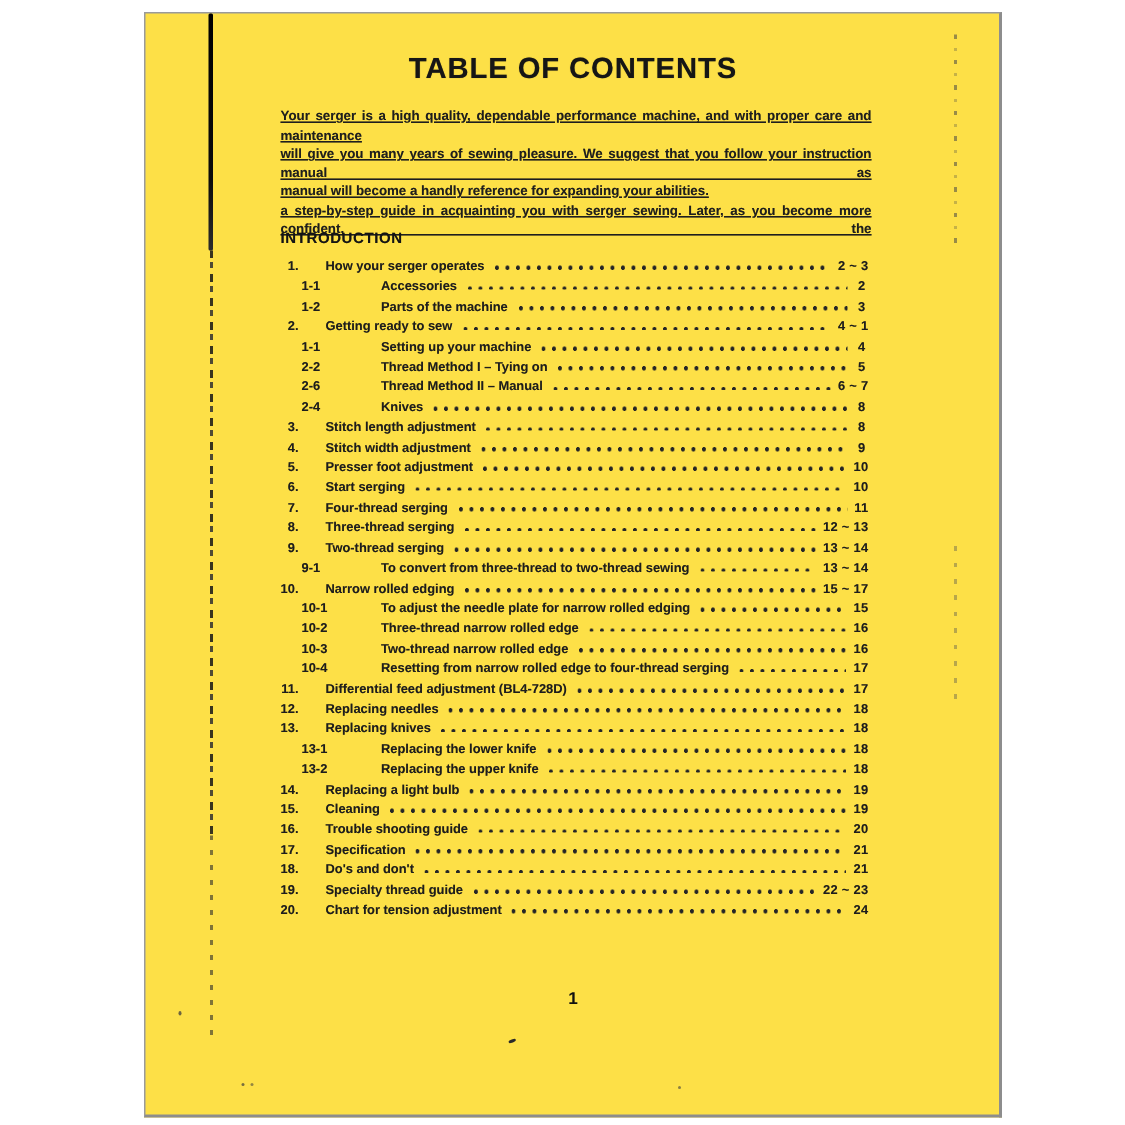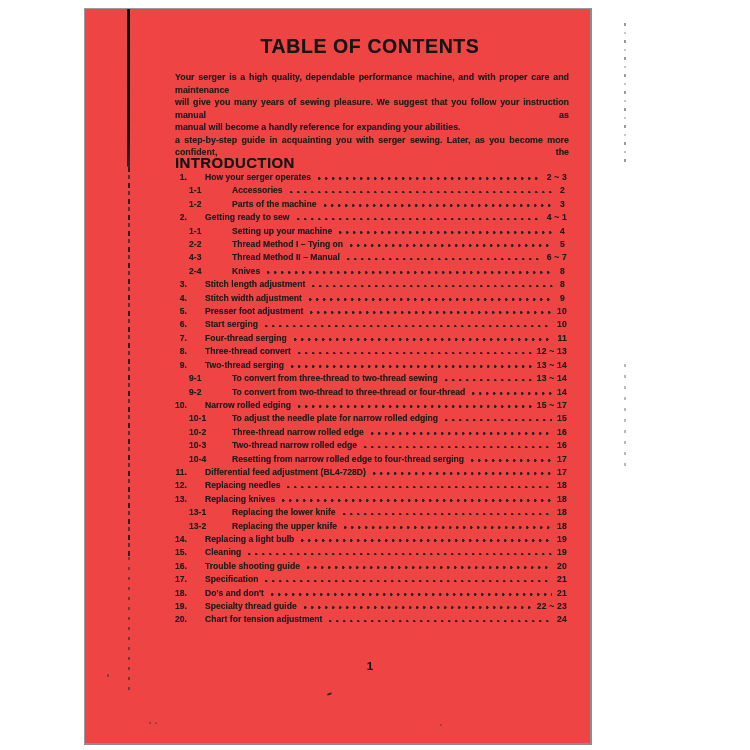--- a/index.html
+++ b/index.html
@@ -5,24 +5,24 @@
   html, body { margin:0; padding:0; }
   body {
     width:750px; height:750px;
     background:#ffffff;
     font-family:"Liberation Sans", sans-serif;
     position:relative;
     overflow:hidden;
   }
   
   .page {
-    position:absolute; left:84px; top:8px;
-    width:508px; height:737px;
+    position:absolute; left:96px; top:8px;
+    width:572px; height:737px;
     box-sizing:border-box;
-    background:#ef4444;
+    background:#fde047;
     border:2px solid #8d8d8d;
     border-top:1px solid #9a9a9a;
     border-left:1px solid #9a9a9a;
   }
   
   .binding-solid {
     position:absolute; left:42px; top:0;
     width:3px; height:158px;
     background:linear-gradient(180deg,#000 0%,#0b0b0b 70%,#2b2b2b 100%);
     border-radius:1px;
@@ -47,46 +47,47 @@
     text-align:center;
     font-size:19.5px; font-weight:bold; letter-spacing:.6px;
     color:#161616;
     text-shadow:0 0 .5px rgba(20,20,20,.55);
   }
   .intro {
     position:absolute; top:62px; left:1px; width:394px;
     font-size:8.9px; font-weight:bold; color:#1e1e1e;
     line-height:12.5px;
     text-shadow:0 0 .4px rgba(20,20,20,.4);
+    text-decoration:underline;
   }
   .para-line { text-align:justify; text-align-last:justify; }
   .para-line.last { text-align-last:left; }
 
   .section-heading {
     position:absolute; top:145px; left:1px;
-    font-size:15px; font-weight:bold; letter-spacing:.4px;
+    font-size:10px; font-weight:bold; letter-spacing:.4px;
     color:#141414;
     text-shadow:0 0 .4px rgba(20,20,20,.45);
   }
 
   .toc-list { position:absolute; top:163px; left:-4px; width:397px; }
   .toc-row {
     display:flex; align-items:baseline;
     height:13.42px;
     font-size:8.6px; font-weight:bold; color:#1d1d1d;
     text-shadow:0 0 .4px rgba(20,20,20,.4);
     white-space:nowrap;
   }
   .toc-num { flex:0 0 17px; text-align:right; }
   .toc-label { margin-left:6px;padding-left:12px; }
   .toc-row.sub .toc-num {
     flex:0 0 40px; text-align:left;
     padding-left:19px; box-sizing:border-box;
   }
-  .toc-row.sub .toc-label { margin-left:10px; }
+  .toc-row.sub .toc-label { margin-left:20px; }
   .toc-leader {
     flex:1 1 auto; align-self:baseline;
     height:2.6px; margin:0 5px 0 7px;
     background-image:radial-gradient(circle at 1.3px 1.3px, #262626 1.1px, rgba(0,0,0,0) 1.5px);
     background-size:7px 2.6px; background-repeat:repeat-x;
     background-position:0 bottom;
     min-width:8px;
   }
   .toc-pages { flex:0 0 auto; text-align:center; letter-spacing:.2px; min-width:9px; }
 
@@ -178,21 +179,21 @@
   </div>
 
   <div class="toc-row sub">
     <span class="toc-num">2-2</span>
     <span class="toc-label">Thread Method I – Tying on</span>
     <span class="toc-leader"></span>
     <span class="toc-pages">5</span>
   </div>
 
   <div class="toc-row sub">
-    <span class="toc-num">4-3</span>
+    <span class="toc-num">2-6</span>
     <span class="toc-label">Thread Method II – Manual</span>
     <span class="toc-leader"></span>
     <span class="toc-pages">6 ~ 7</span>
   </div>
 
   <div class="toc-row sub">
     <span class="toc-num">2-4</span>
     <span class="toc-label">Knives</span>
     <span class="toc-leader"></span>
     <span class="toc-pages">8</span>
@@ -228,45 +229,39 @@
 
   <div class="toc-row">
     <span class="toc-num">7.</span>
     <span class="toc-label">Four-thread serging</span>
     <span class="toc-leader"></span>
     <span class="toc-pages">11</span>
   </div>
 
   <div class="toc-row">
     <span class="toc-num">8.</span>
-    <span class="toc-label">Three-thread convert</span>
+    <span class="toc-label">Three-thread serging</span>
     <span class="toc-leader"></span>
     <span class="toc-pages">12 ~ 13</span>
   </div>
 
   <div class="toc-row">
     <span class="toc-num">9.</span>
     <span class="toc-label">Two-thread serging</span>
     <span class="toc-leader"></span>
     <span class="toc-pages">13 ~ 14</span>
   </div>
 
   <div class="toc-row sub">
     <span class="toc-num">9-1</span>
     <span class="toc-label">To convert from three-thread to two-thread sewing</span>
     <span class="toc-leader"></span>
     <span class="toc-pages">13 ~ 14</span>
   </div>
 
-  <div class="toc-row sub">
-    <span class="toc-num">9-2</span>
-    <span class="toc-label">To convert from two-thread to three-thread or four-thread</span>
-    <span class="toc-leader"></span>
-    <span class="toc-pages">14</span>
-  </div>
 
   <div class="toc-row">
     <span class="toc-num">10.</span>
     <span class="toc-label">Narrow rolled edging</span>
     <span class="toc-leader"></span>
     <span class="toc-pages">15 ~ 17</span>
   </div>
 
   <div class="toc-row sub">
     <span class="toc-num">10-1</span>

